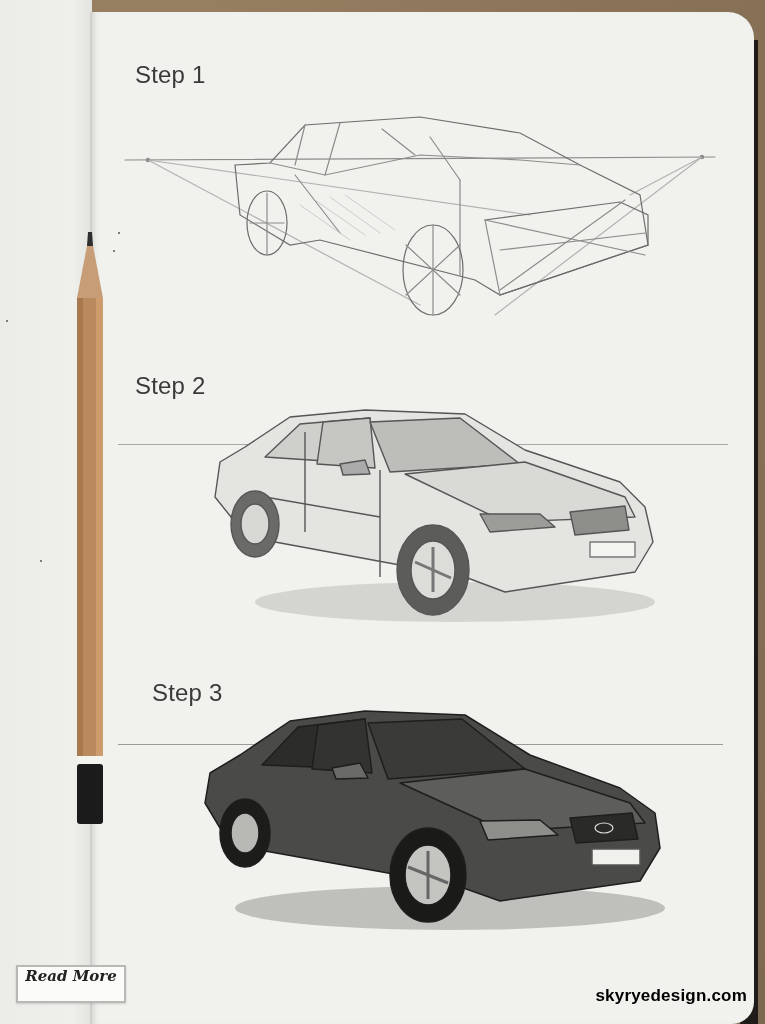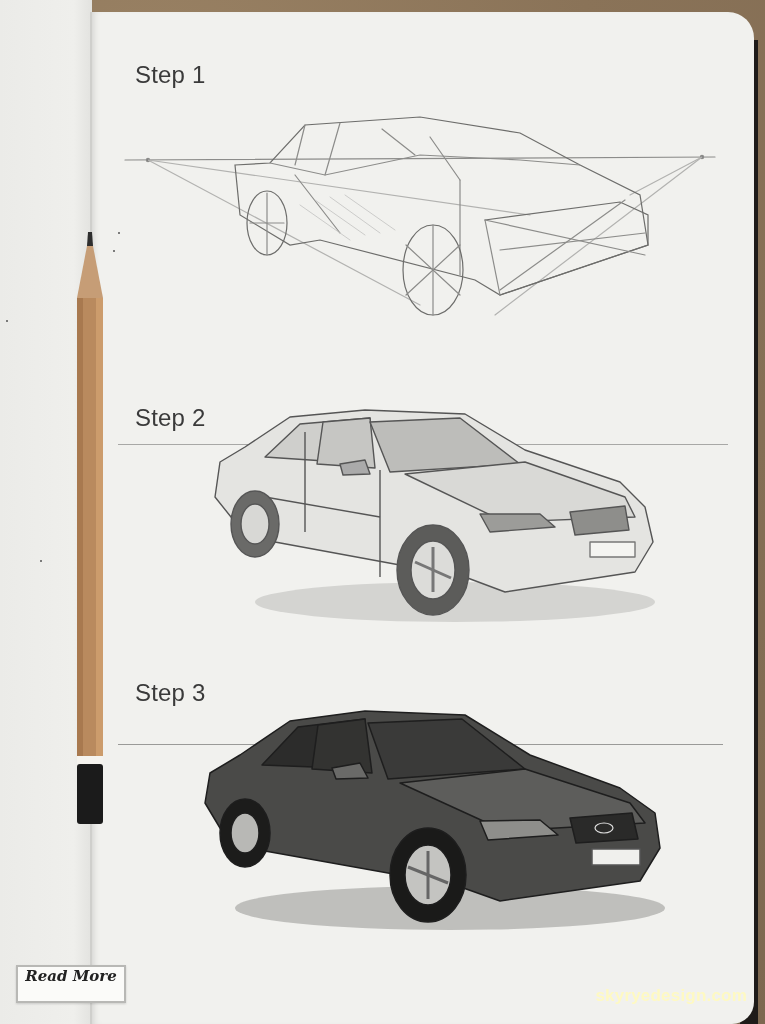--- a/index.html
+++ b/index.html
@@ -16,21 +16,21 @@
   .horizon { position:absolute; height:1px; background:#9a9a98; }
 
   .drawing { position:absolute; }
   .drawing svg { display:block; }
 
   .pencil { position:absolute; left:74px; top:232px; width:32px; height:594px; }
 
   .read-more { position:absolute; left:16px; top:965px; width:110px; height:38px; background:#fbfbf9; border:2px solid #b8b8b5; box-sizing:border-box; display:flex; justify-content:center; cursor:pointer; box-shadow:0 1px 2px rgba(0,0,0,0.15); }
   .read-more span { font-family:"DejaVu Serif", serif; font-style:italic; font-weight:bold; font-size:15px; color:#222; }
 
-  .watermark { position:absolute; right:18px; top:986px; font-size:17px; font-weight:bold; color:#fef9c3; letter-spacing:0.2px; }
+  .watermark { position:absolute; right:18px; top:986px; font-size:17px; font-weight:bold; color:#000000; letter-spacing:0.2px; }
   .speck { position:absolute; width:2px; height:2px; background:#555; border-radius:50%; }
 </style>
 </head>
 <body>
 
 <div class="desk"></div>
 <div class="spine-shadow"></div>
 <div class="back-cover"></div>
 <div class="page-left"></div>
 <div class="page-right"></div>
@@ -74,21 +74,21 @@
 
     <g stroke="#c2c2c0" stroke-width="0.8">
       <line x1="180" y1="100" x2="230" y2="135"></line>
         <line x1="195" y1="95" x2="245" y2="130"></line>
       <line x1="210" y1="92" x2="260" y2="128"></line>
         <line x1="225" y1="90" x2="275" y2="125"></line>
     </g>
   </svg>
 </div>
 
-<div class="step-label" style="left:135px; top:372px;margin-top:32px;">Step 2</div>
+<div class="step-label" style="left:135px; top:372px;">Step 2</div>
 <div class="horizon" style="left:118px; top:444px; width:610px; background:#a8a8a6;"></div>
 <div class="drawing" style="left:205px; top:402px;">
   <svg width="460" height="225" viewBox="0 0 460 225" fill="none" stroke="#555" stroke-width="1.4" stroke-linejoin="round">
 
     <ellipse cx="250" cy="200" rx="200" ry="20" fill="#d4d4d1" stroke="none"></ellipse>
 
     <path d="M15,60 L40,45 L85,15 L160,8 L260,12 L320,48 L415,80 L440,105 L448,140 L430,170 L300,190 L260,175 L70,140 L30,120 L10,95 Z" fill="#e4e4e1"></path>
 
     <path d="M60,55 L95,22 L165,16 L165,62 Z" fill="#cfcfcc"></path>
     <path d="M112,62 L118,20 L165,16 L170,66 Z" fill="#c6c6c3"></path>
@@ -109,21 +109,21 @@
     <ellipse cx="50" cy="122" rx="14" ry="20" fill="#d8d8d5"></ellipse>
     <ellipse cx="228" cy="168" rx="36" ry="45" fill="#5c5c5a"></ellipse>
     <ellipse cx="228" cy="168" rx="22" ry="29" fill="#dcdcd9"></ellipse>
     <g stroke="#777" stroke-width="3">
         <line x1="228" y1="145" x2="228" y2="190"></line>
         <line x1="210" y1="160" x2="246" y2="176"></line>
       </g>
   </svg>
 </div>
 
-<div class="step-label" style="left:135px; top:679px;">Step 3</div>
+<div class="step-label" style="left:152px; top:679px;">Step 3</div>
 <div class="horizon" style="left:118px; top:744px; width:605px; background:#9a9a98;"></div>
 <div class="drawing" style="left:200px; top:703px;">
   <svg width="470" height="230" viewBox="0 0 470 230" fill="none" stroke="#1e1e1e" stroke-width="1.5" stroke-linejoin="round">
     <ellipse cx="250" cy="205" rx="215" ry="22" fill="#a9a9a6" stroke="none" opacity="0.7"></ellipse>
     <path d="M10,70 L40,52 L90,18 L165,8 L265,12 L330,52 L420,85 L455,110 L460,145 L440,178 L300,198 L255,182 L65,148 L20,125 L5,100 Z" fill="#4a4a48"></path>
     <path d="M62,62 L98,24 L165,16 L165,66 Z" fill="#2c2c2b"></path>
     <path d="M112,66 L118,22 L165,16 L172,70 Z" fill="#333331"></path>
     <path d="M168,20 L262,16 L325,66 L188,76 Z" fill="#3a3a39"></path>
     <path d="M200,80 L325,66 L430,100 L445,120 L305,128 Z" fill="#5d5d5b"></path>
     <path d="M280,118 L340,117 L358,132 L288,137 Z" fill="#8e8e8b"></path>

